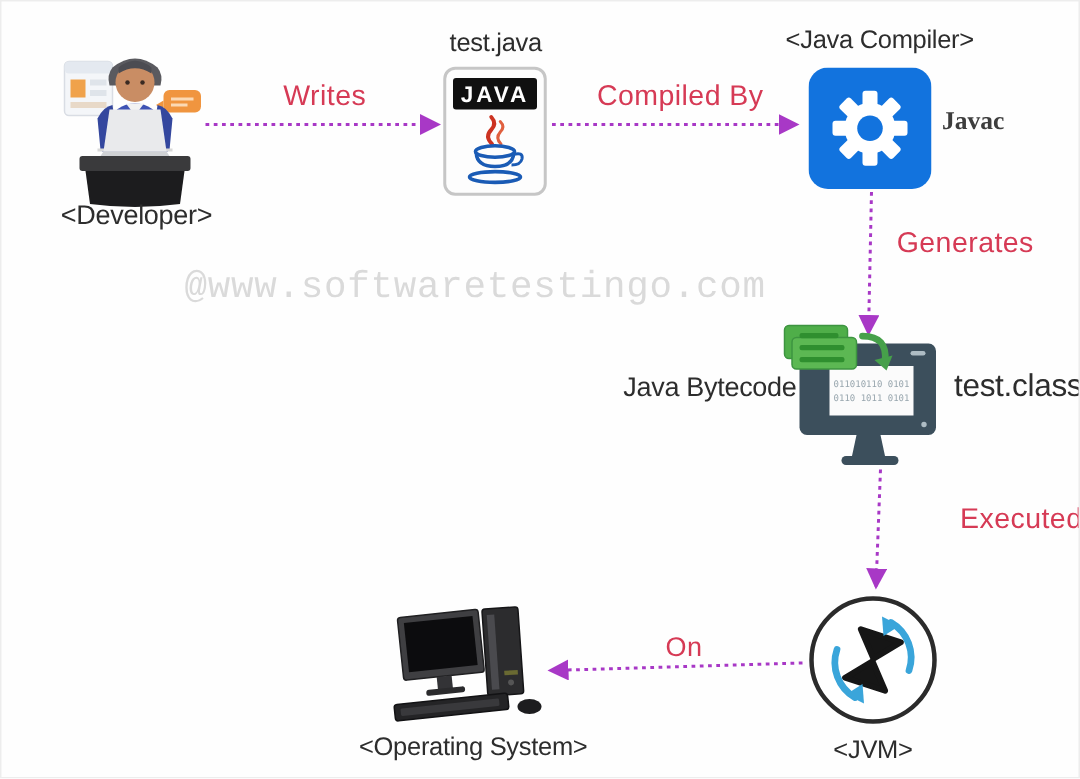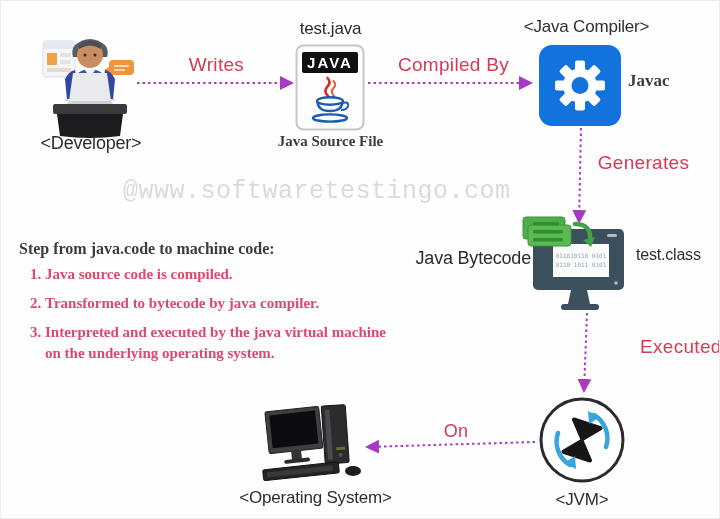--- a/index.html
+++ b/index.html
@@ -96,21 +96,20 @@
     <rect x="1.5" y="1.5" width="67" height="84" rx="7" fill="#fdfdfd" stroke="#c6c6c6" stroke-width="2"></rect>
     <rect x="7" y="8" width="56" height="21" rx="2" fill="#101010"></rect>
     <text x="35" y="24" text-anchor="middle" font-size="15" font-weight="bold" letter-spacing="2" fill="#ffffff" style="font-family:'Liberation Sans',sans-serif">JAVA</text>
     <path d="M33,52 q-5,-5 -0.5,-9.5 q4,-4 0,-8.5" fill="none" stroke="#cc3322" stroke-width="2.6" stroke-linecap="round"></path>
     <path d="M39,52 q-4,-4 -0.5,-8 q3.5,-3.5 0,-7" fill="none" stroke="#e0603f" stroke-width="2" stroke-linecap="round"></path>
     <ellipse cx="35" cy="57" rx="13" ry="3.8" fill="none" stroke="#1a5bb5" stroke-width="2.4"></ellipse>
     <path d="M22.5,58 q0.5,9 12.5,9 q12,0 12.5,-9" fill="none" stroke="#1a5bb5" stroke-width="2.4"></path>
     <path d="M47,59 q7,-2 6,3 q-1,4 -7,4" fill="none" stroke="#1a5bb5" stroke-width="2"></path>
     <ellipse cx="35" cy="74" rx="17" ry="3.6" fill="none" stroke="#1a5bb5" stroke-width="2.4"></ellipse>
   </svg>
-  <div class="abs serif-label" style="left:262px;top:132px;width:135px">Java Source File</div>
 
   <div class="abs node-label" style="left:513px;top:16px;width:145px">&lt;Java Compiler&gt;</div>
 
   <div class="abs action-label" style="left:385px;top:53px;width:135px">Compiled By</div>
   <svg class="abs" style="left:538px;top:44px" width="82" height="81" viewBox="0 0 82 81">
     <rect x="0" y="0" width="82" height="81" rx="13" style="fill:var(--compiler_blue,#1273de)"></rect>
     <g transform="translate(41,40.5)" fill="#ffffff">
       <circle r="17"></circle>
       <g>
         <rect x="-5" y="-25" width="10" height="11" rx="2"></rect>
@@ -124,28 +123,20 @@
       </g>
       <circle r="8.5" style="fill:var(--compiler_blue,#1273de)"></circle>
     </g>
   </svg>
   <div class="abs serif-label" style="left:627px;top:70px;font-size:17px;text-align:center">Javac</div>
 
   <div class="abs action-label" style="left:590px;top:151px;width:105px">Generates</div>
 
   <div id="watermark" class="abs">@www.softwaretestingo.com</div>
 
-  <div id="steps" class="abs">
-    <p id="steps-heading">Step from java.code to machine code:</p>
-    <ol id="steps-list">
-      <li>Java source code is compiled.</li>
-      <li>Transformed to bytecode by java compiler.</li>
-      <li>Interpreted and executed by the java virtual machine on the underlying operating system.</li>
-    </ol>
-  </div>
 
   <div class="abs node-label" style="left:412px;top:247px;width:118px;text-align:right;font-size:18px">Java Bytecode</div>
   <svg class="abs" style="left:518px;top:212px" width="112" height="102" viewBox="0 0 112 102">
     <rect x="14" y="16" width="91" height="61" rx="5" style="fill:var(--monitor_slate,#3c4f5c)"></rect>
     <rect x="88" y="21" width="10" height="3" rx="1.5" fill="#aebcc4"></rect>
     <circle cx="97" cy="70" r="1.8" fill="#aebcc4"></circle>
     <rect x="34" y="31" width="56" height="33" fill="#fbfbfb"></rect>
     <text x="62" y="45" text-anchor="middle" font-size="6" fill="#98a6ae">011010110 0101</text>
     <text x="62" y="54" text-anchor="middle" font-size="6" fill="#98a6ae">0110 1011 0101</text>
     <path d="M52,77 l16,0 3,14 -22,0 Z" style="fill:var(--monitor_slate,#3c4f5c)"></path>
@@ -153,21 +144,21 @@
     <g>
       <rect x="4" y="4" width="42" height="22" rx="3" fill="#4fae49" stroke="#3d9440"></rect>
       <rect x="9" y="12" width="43" height="21" rx="3" style="fill:var(--bytecode_green,#5cb853)" stroke="#3d9440"></rect>
       <rect x="14" y="9" width="26" height="3.5" rx="1.5" fill="#2f8f2f"></rect>
       <rect x="14" y="17" width="30" height="3.5" rx="1.5" fill="#2f8f2f"></rect>
       <rect x="14" y="25" width="30" height="3.5" rx="1.5" fill="#2f8f2f"></rect>
     </g>
     <path d="M56,11 q17,0 15,17" fill="none" stroke="#46a04a" stroke-width="4.5" stroke-linecap="round"></path>
     <path d="M64,27 l8,7 4,-10 Z" fill="#46a04a"></path>
   </svg>
-  <div class="abs node-label" style="left:635px;top:245px;width:85px;text-align:left;font-size:16px">test.class</div>
+  <div class="abs node-label" style="left:635px;top:245px;width:85px;text-align:left;font-size:21px">test.class</div>
 
   <div class="abs action-label" style="left:633px;top:335px;width:122px">Executed By</div>
 
   <svg class="abs" style="left:535px;top:394px" width="92" height="92" viewBox="0 0 92 92">
     <circle cx="46" cy="45" r="41" fill="#ffffff" stroke="#2b2b2b" stroke-width="3"></circle>
     <g transform="rotate(18 46 45)">
       <path d="M32,28 L60,28 L46,44 Z" fill="#161616" stroke="#161616" stroke-width="4" stroke-linejoin="round"></path>
       <path d="M32,62 L60,62 L46,46 Z" fill="#161616" stroke="#161616" stroke-width="4" stroke-linejoin="round"></path>
     </g>
     <path d="M34,70 A27,27 0 0 1 22,38" fill="none" stroke="#3aa5da" stroke-width="4.5" stroke-linecap="round"></path>

